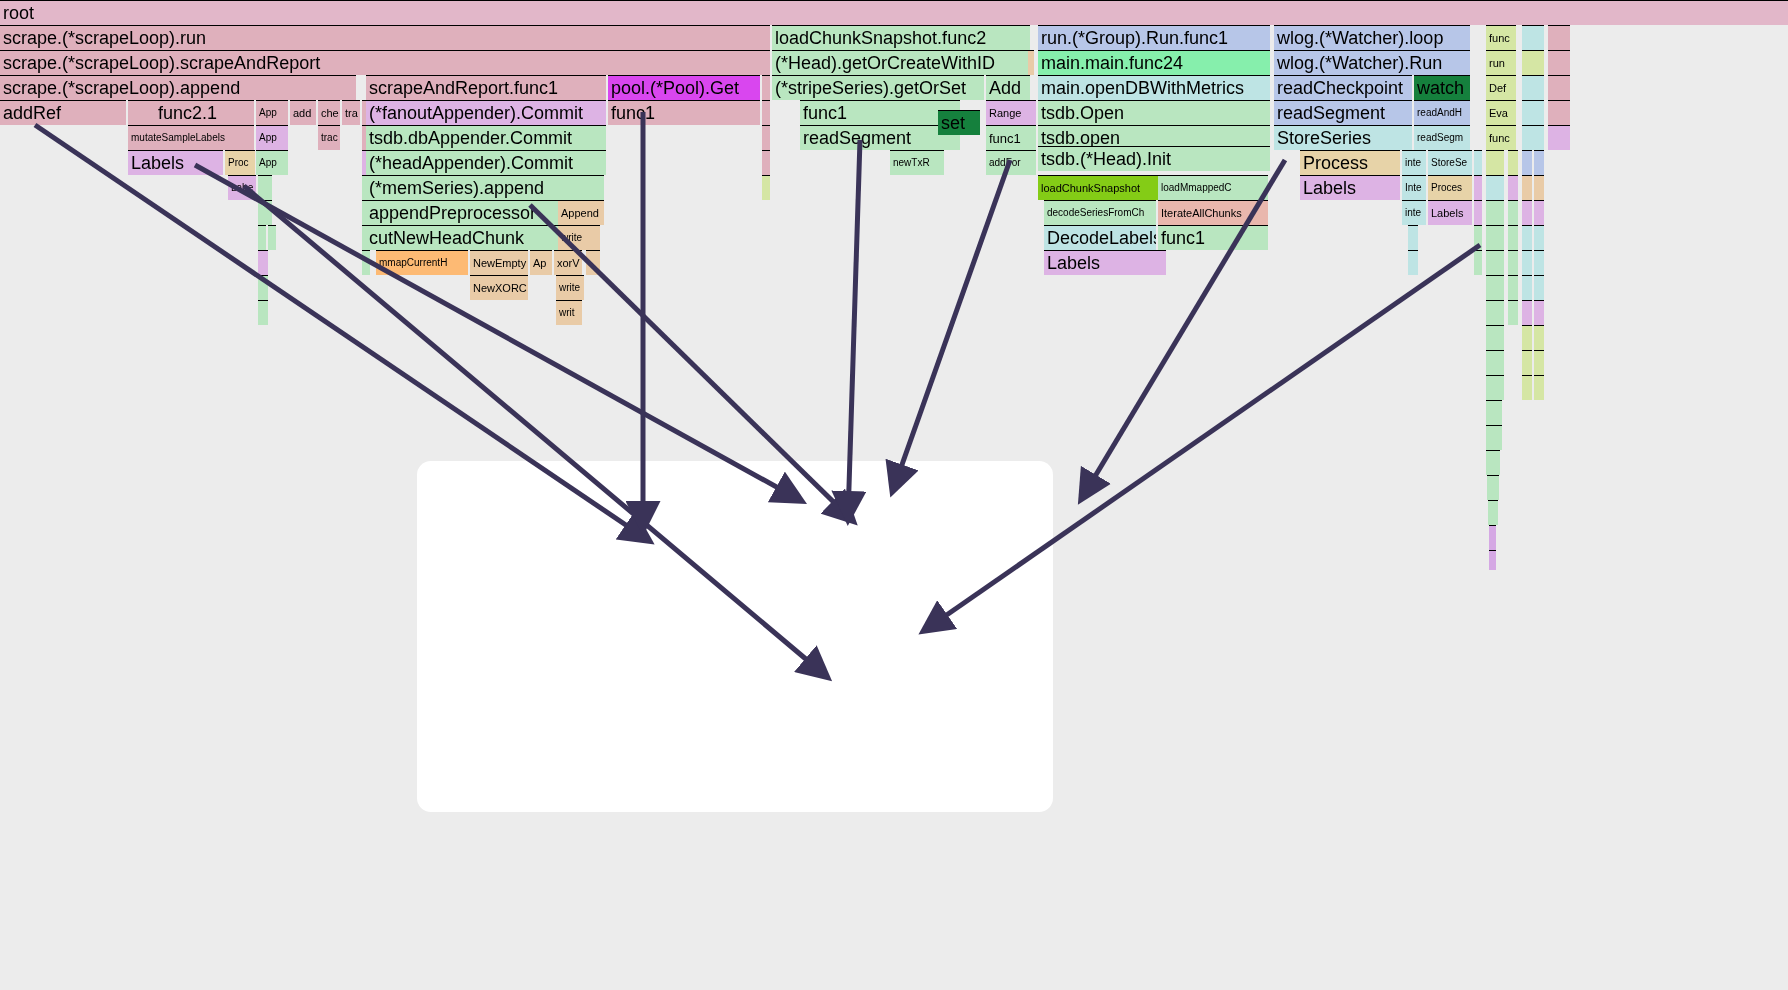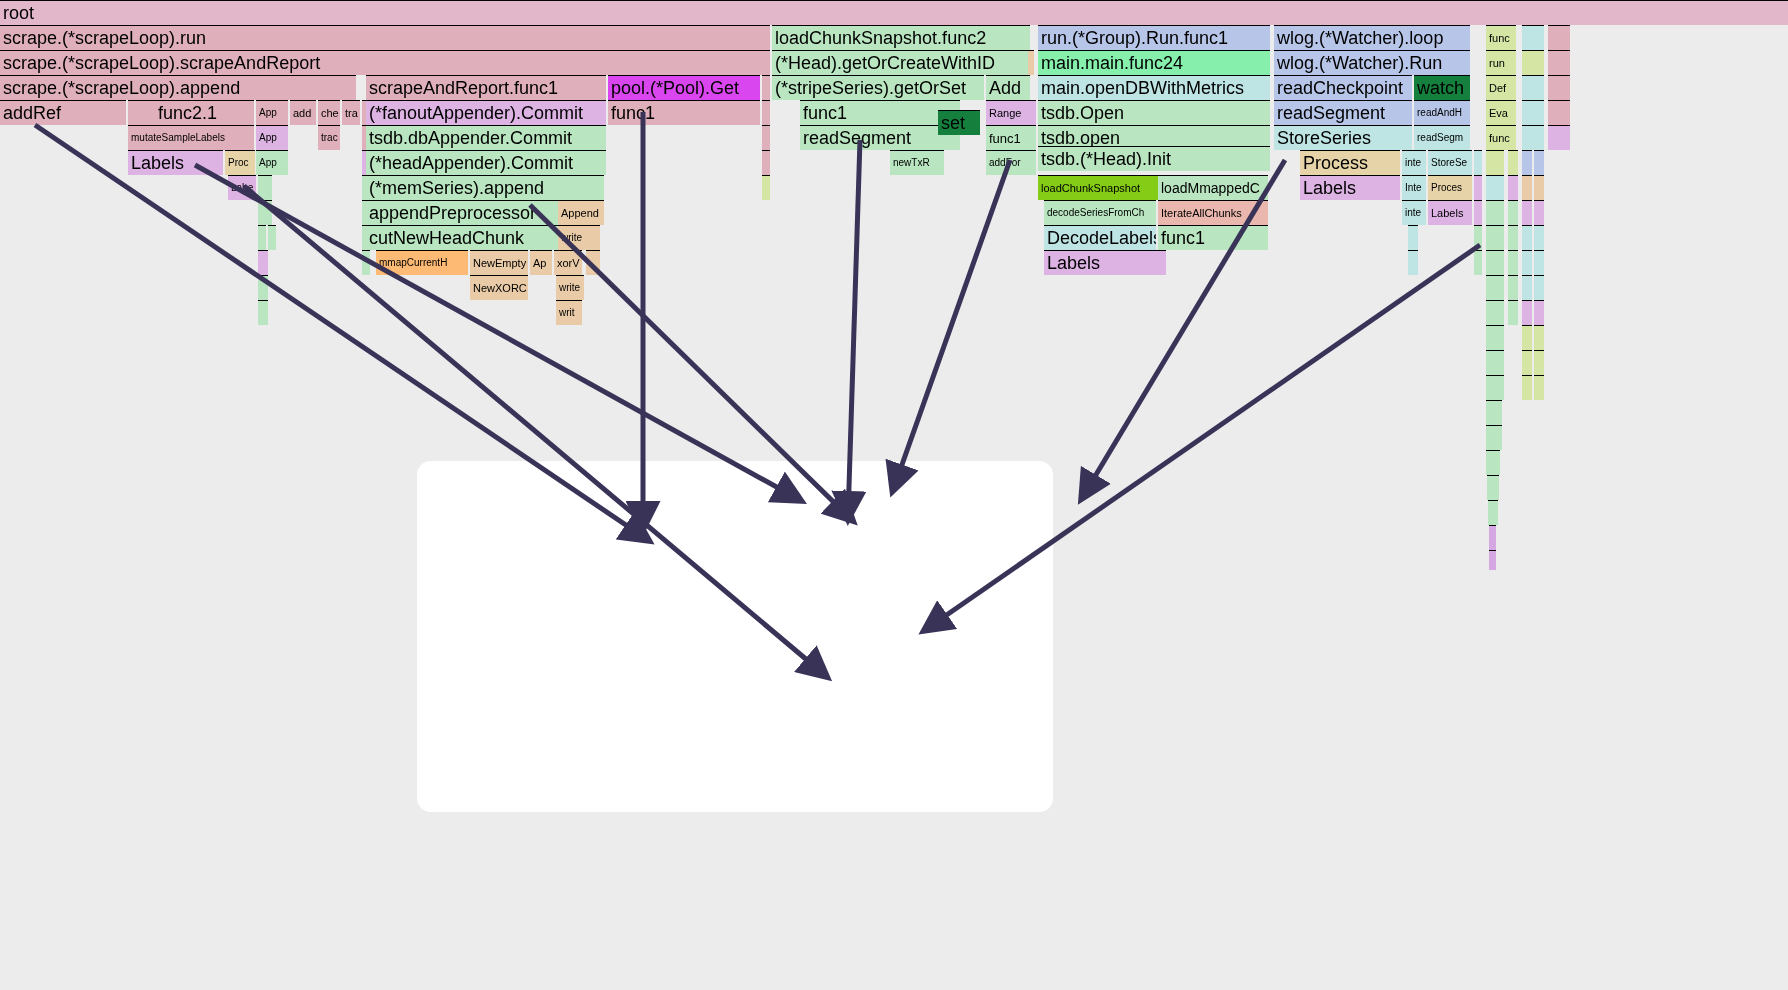--- a/index.html
+++ b/index.html
@@ -130,21 +130,21 @@
       <div class="frame" style="left: 986px; top: 125px; width: 50px; height: 25px; background: rgb(185, 230, 192); font-size: 13px;">func1</div>
       <div class="frame" style="left: 986px; top: 150px; width: 50px; height: 25px; background: rgb(185, 230, 192); font-size: 10px;">addFor</div>
       <div class="frame" style="left: 1028px; top: 50px; width: 6px; height: 25px; background: rgb(233, 203, 167); font-size: 8px;"></div>
       <div class="frame" style="left: 1038px; top: 25px; width: 232px; height: 25px; background: rgb(183, 198, 232); font-size: 18px;">run.(*Group).Run.func1</div>
       <div class="frame" style="left: 1038px; top: 50px; width: 232px; height: 25px; background: #86efac; font-size: 18px;">main.main.func24</div>
       <div class="frame" style="left: 1038px; top: 75px; width: 232px; height: 25px; background: rgb(190, 228, 228); font-size: 18px;">main.openDBWithMetrics</div>
       <div class="frame" style="left: 1038px; top: 100px; width: 232px; height: 25px; background: rgb(185, 230, 192); font-size: 18px;">tsdb.Open</div>
       <div class="frame" style="left: 1038px; top: 125px; width: 232px; height: 25px; background: rgb(185, 230, 192); font-size: 18px;">tsdb.open</div>
       <div class="frame" style="left: 1038px; top: 146px; width: 232px; height: 25px; background: rgb(185, 230, 192); font-size: 18px;">tsdb.(*Head).Init</div>
       <div class="frame" style="left: 1038px; top: 175px; width: 128px; height: 25px; background: #84cc16; font-size: 11px;">loadChunkSnapshot</div>
-      <div class="frame" style="left: 1158px; top: 175px; width: 110px; height: 25px; background: rgb(185, 230, 192); font-size: 14px;">loadMmappedC</div>
+      <div class="frame" style="left: 1158px; top: 175px; width: 110px; height: 25px; background: rgb(185, 230, 192); font-size: 10px;">loadMmappedC</div>
       <div class="frame" style="left: 1044px; top: 200px; width: 112px; height: 25px; background: rgb(185, 230, 192); font-size: 10px;">decodeSeriesFromCh</div>
       <div class="frame" style="left: 1158px; top: 200px; width: 110px; height: 25px; background: rgb(233, 183, 173); font-size: 11px;">IterateAllChunks</div>
       <div class="frame" style="left: 1044px; top: 225px; width: 112px; height: 25px; background: rgb(190, 228, 228); font-size: 18px;">DecodeLabels</div>
       <div class="frame" style="left: 1158px; top: 225px; width: 110px; height: 25px; background: rgb(185, 230, 192); font-size: 18px;">func1</div>
       <div class="frame" style="left: 1044px; top: 250px; width: 122px; height: 25px; background: rgb(221, 179, 228); font-size: 18px;">Labels</div>
       <div class="frame" style="left: 1274px; top: 25px; width: 196px; height: 25px; background: rgb(183, 198, 232); font-size: 18px;">wlog.(*Watcher).loop</div>
       <div class="frame" style="left: 1274px; top: 50px; width: 196px; height: 25px; background: rgb(183, 198, 232); font-size: 18px;">wlog.(*Watcher).Run</div>
       <div class="frame" style="left: 1274px; top: 75px; width: 138px; height: 25px; background: rgb(183, 198, 232); font-size: 18px;">readCheckpoint</div>
       <div class="frame" style="left: 1414px; top: 75px; width: 56px; height: 25px; background: #15803d; font-size: 18px;">watch</div>
       <div class="frame" style="left: 1274px; top: 100px; width: 138px; height: 25px; background: rgb(183, 198, 232); font-size: 18px;">readSegment</div>

